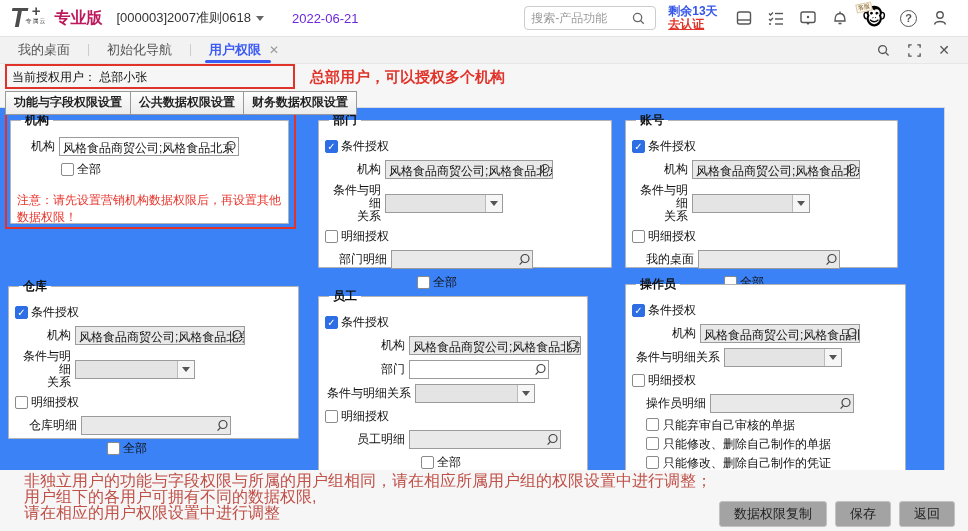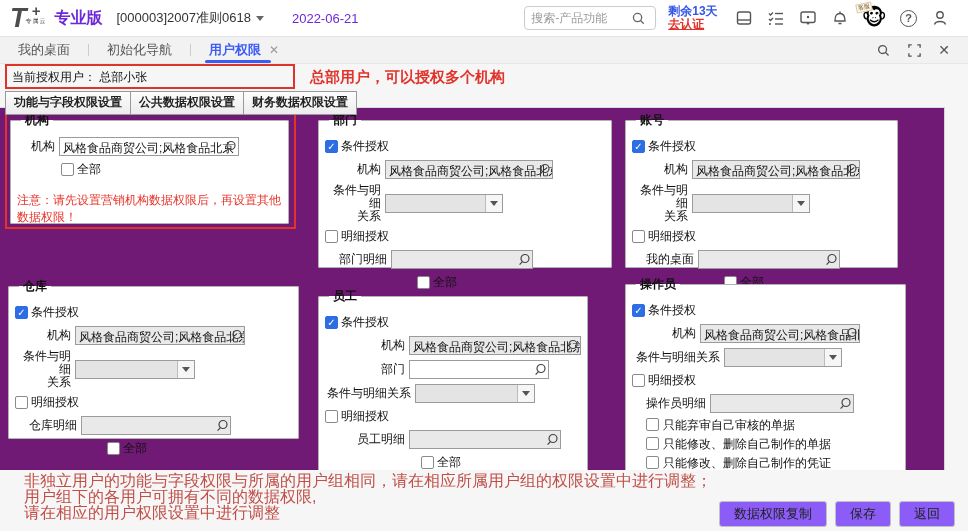--- a/index.html
+++ b/index.html
@@ -8,21 +8,21 @@
   .app { position: relative; width: 968px; height: 531px; background: #f6f6f7; }
 
   
   .topbar { position: absolute; left:0; top:0; width:968px; height:37px; background:#fff;
     border-bottom:1px solid #e4e4e6; display:flex; align-items:center; }
   .logo { display:flex; align-items:flex-start; margin-left:10px; color:#4c4c4c; }
   .logo-t { font-size:27px; font-weight:bold; font-style:italic; line-height:26px; letter-spacing:-2px; }
   .logo-col { display:flex; flex-direction:column; align-items:center; margin-left:1px; }
   .logo-plus { font-size:15px; font-weight:bold; font-style:italic; line-height:12px; }
   .logo-sub { font-size:6px; letter-spacing:1px; }
-  .edition { font-size:16px; font-weight:bold; color:#6d28d9; margin-left:8px; }
+  .edition { font-size:16px; font-weight:bold; color:#be185d; margin-left:8px; }
   .acct { font-size:13px; color:#333; margin-left:14px; display:flex; align-items:center; cursor:pointer; }
   .caret-down { width:0; height:0; border:4px solid transparent; border-top:5px solid #666; margin-left:5px; margin-top:4px; }
   .date { font-size:13px; color:#6d28d9; margin-left:28px; }
   .top-right { margin-left:auto; display:flex; align-items:center; margin-right:12px; }
   .searchbox { width:132px; height:24px; border:1px solid #ccc; border-radius:4px; background:#fff;
     display:flex; align-items:center; padding:0 6px; }
   .searchbox input { border:none; outline:none; width:100px; font-size:12px; color:#333;
     font-family:"Liberation Sans","DejaVu Sans",sans-serif; background:transparent; }
   .searchbox input::placeholder { color:#9a9a9a; }
   .trial { display:flex; flex-direction:column; align-items:flex-start; margin:0 10px 0 12px; line-height:13px; }
@@ -49,21 +49,21 @@
 
   
   .content { position:absolute; left:0; top:64px; width:968px; height:467px; }
   .redbox1 { position:absolute; left:5px; top:0; width:290px; height:25px; border:2px solid #e0342b; background:transparent; z-index:5; }
   .curuser { position:absolute; left:12px; top:5px; font-size:12px; color:#111; z-index:6; }
   .annotation { position:absolute; left:310px; top:4px; font-size:15px; font-weight:bold; color:#e0342b; }
   .subtabs { position:absolute; left:5px; top:27px; display:flex; z-index:6; }
   .subtab { font-size:12px; font-weight:bold; color:#222; background:linear-gradient(#fdfdfd,#ececec);
     border:1px solid #999; padding:2px 8px 3px 8px; margin-right:-1px; cursor:pointer; }
 
-  .panel { position:absolute; left:0; top:43px; width:945px; height:363px; background:#701a75;
+  .panel { position:absolute; left:0; top:43px; width:945px; height:363px; background:#3b82f6;
     border-top:1px solid #d9dde1; border-right:1px solid #cfd6dd; overflow:hidden; }
   .redbox2 { position:absolute; left:5px; top:0; width:291px; height:121px; border:2px solid #e0342b; z-index:4; pointer-events:none; }
 
   .fs { position:absolute; border:1px solid #b3b3b3; border-radius:2px; padding:4px 6px 4px 6px; background:#fff; }
   .fs legend { font-size:12px; font-weight:bold; color:#111; padding:0 4px; margin-left:4px; }
   .row { display:flex; align-items:center; margin:5px 0; }
   .lbl { font-size:12px; color:#111; text-align:right; margin-right:4px; flex:none; line-height:13px; }
   .cbrow { display:flex; align-items:center; margin:5px 0; cursor:pointer; }
   .cb { width:13px; height:13px; border:1px solid #8a8a8a; border-radius:2px; background:#fff; flex:none;
     display:flex; align-items:center; justify-content:center; cursor:pointer; }
@@ -77,21 +77,21 @@
   .sel { position:relative; height:19px; border:1px solid #9b9b9b; background:#e4e4e4; flex:none; cursor:pointer; }
   .sel .chev { position:absolute; right:0; top:0; bottom:0; width:17px; background:#f6f6f6; border-left:1px solid #bbb;
     display:flex; align-items:center; justify-content:center; }
   .sel .chev::after { content:""; width:0; height:0; border:4px solid transparent; border-top:5px solid #555; margin-top:4px; }
   .note { font-size:12px; color:#e8332a; line-height:17px; margin-top:14px; }
   .optrow { display:flex; align-items:flex-start; margin:4px 0 4px 14px; }
   .opttext { font-size:12px; color:#111; margin-left:4px; line-height:15px; }
 
   .footnote { position:absolute; left:24px; top:409px; font-size:16px; color:#c05048; line-height:16px; }
   .btns { position:absolute; right:13px; top:437px; display:flex; }
-  .btn { height:26px; background:#8b5cf6; border:1px solid #c2c2c2; border-radius:3px; font-size:13px; color:#222;
+  .btn { height:26px; background:#a3a3a3; border:1px solid #c2c2c2; border-radius:3px; font-size:13px; color:#222;
     padding:0 14px; margin-left:8px; display:flex; align-items:center; cursor:pointer; }
 
   svg { display:block; }
 </style>
 </head>
 <body>
 
 <div class="app">
 
   <header class="topbar">

